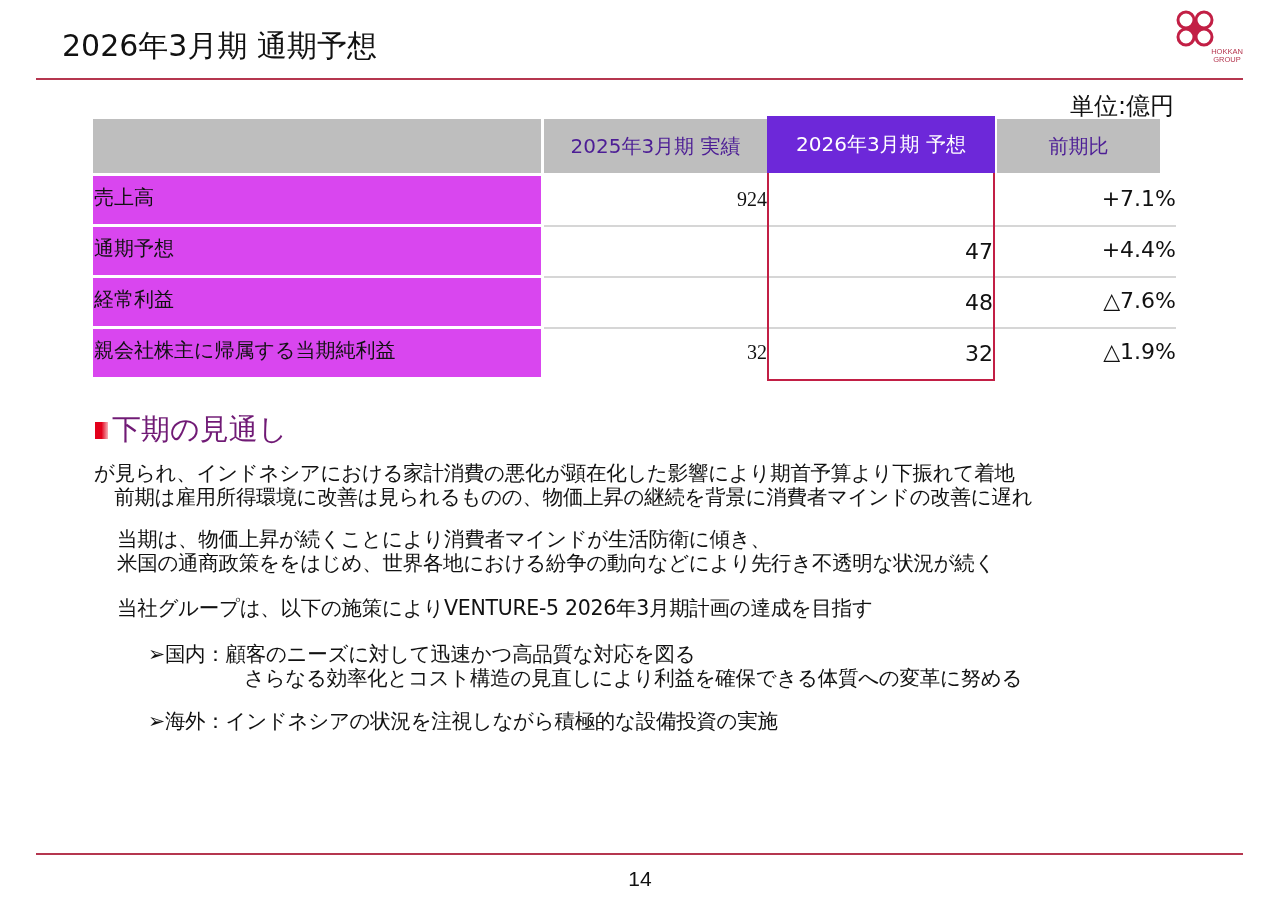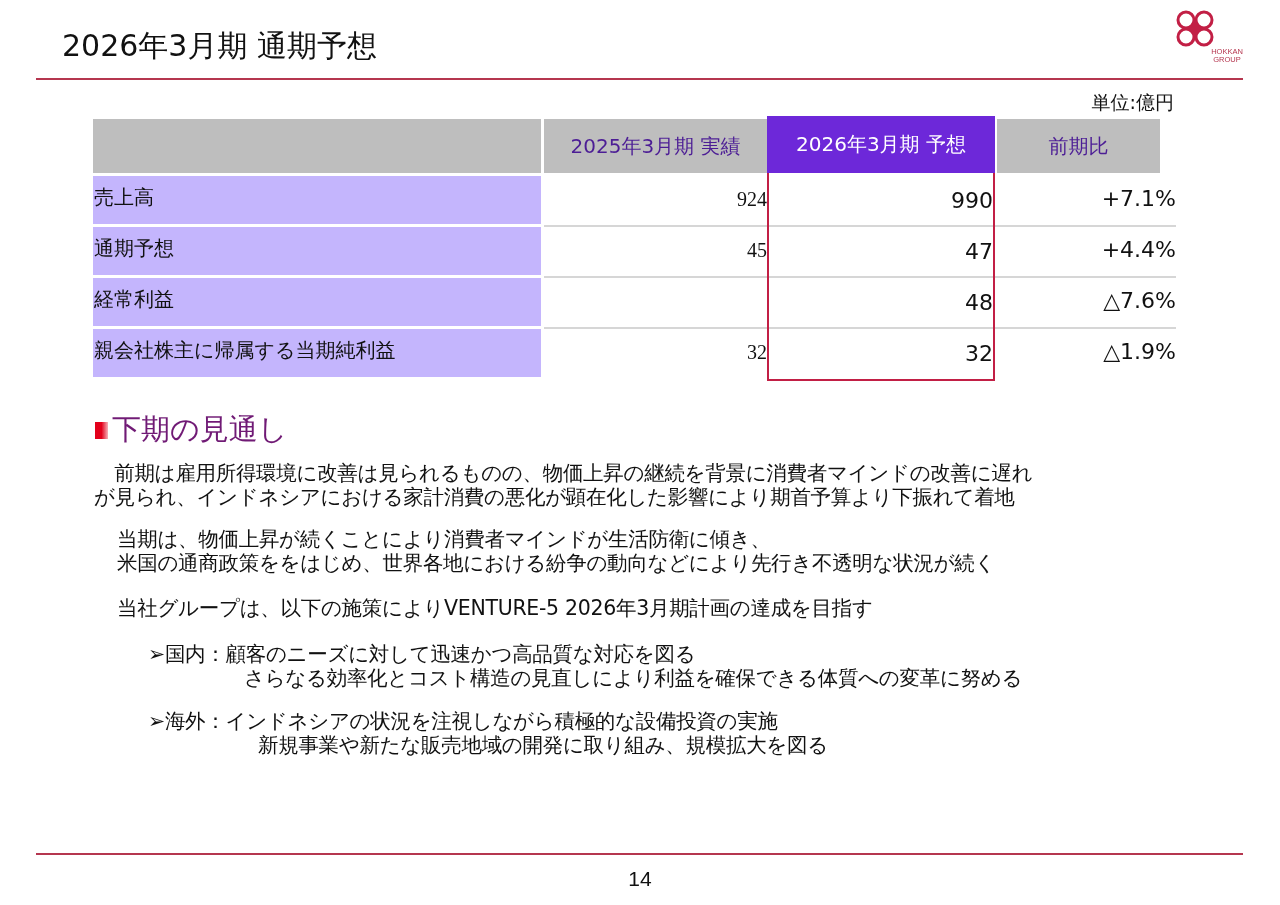--- a/index.html
+++ b/index.html
@@ -6,31 +6,31 @@
     html, body { width: 1280px; height: 905px; background: #ffffff; overflow: hidden; }
     body { position: relative; font-family: "DejaVu Sans", "Liberation Sans", sans-serif; color: #111; }
 
     .title { position: absolute; left: 62px; top: 26px; font-size: 30px; font-weight: normal; letter-spacing: 0px; color: #111; white-space: nowrap; }
     .rule-top { position: absolute; left: 36px; top: 78px; width: 1207px; height: 2px; background: #b5364f; }
     .rule-bottom { position: absolute; left: 36px; top: 853px; width: 1207px; height: 2px; background: #b5364f; }
 
     .logo { position: absolute; left: 1172px; top: 10px; width: 46px; height: 62px; }
     .logo-text { position: absolute; left: 0; top: 38px; width: 46px; text-align: center; font-family: "Liberation Sans", sans-serif; font-size: 7.5px; line-height: 8px; color: #b5364f; letter-spacing: 0; margin-left: 32px; }
 
-    .unit { position: absolute; right: 106px; top: 90px; font-size: 19px; color: #111; }
+    .unit { position: absolute; right: 106px; top: 90px; font-size: 24px; color: #111; }
 
     .tbl { position: absolute; left: 93px; top: 119px; }
     .hdr { position: absolute; top: 0; height: 54px; background: #bebebe; display: flex; align-items: center; justify-content: center; font-size: 20px; color: #4c1d95; white-space: nowrap; }
     .hdr.blank { left: 0; width: 448px; }
     .hdr.c1 { left: 451px; width: 223px; }
     .hdr.c2 { left: 674px; width: 228px; background: #6d28d9; color: #ffffff; top: -3px; height: 57px; }
     .hdr.c3 { left: 904px; width: 163px; }
 
     .row { position: absolute; left: 0; height: 48px; width: 1083px; }
-    .row .label { position: absolute; left: 0; top: 0; width: 448px; height: 48px; background: #c4b5fd; font-size: 20px; padding-left: 1px; display: flex; align-items: center; padding-bottom: 6px; white-space: nowrap; }
+    .row .label { position: absolute; left: 0; top: 0; width: 448px; height: 48px; background: #d946ef; font-size: 20px; padding-left: 1px; display: flex; align-items: center; padding-bottom: 6px; white-space: nowrap; }
     .row .v1 { position: absolute; left: 451px; top: 0; width: 223px; height: 48px; font-size: 20px; text-align: right; padding-top: 12px; padding-right: 0; font-family: Liberation Serif, serif; }
     .row .v2 { position: absolute; left: 676px; top: 0; width: 224px; height: 48px; font-size: 22px; text-align: right; padding-top: 12px; padding-right: 0; }
     .row .v3 { position: absolute; left: 904px; top: 0; width: 179px; height: 48px; font-size: 22px; text-align: right; padding-top: 10px; }
     .row-line { position: absolute; left: 451px; width: 632px; height: 2px; background: #d6d6d6; }
 
     .highlight-box { position: absolute; left: 674px; top: 54px; width: 228px; height: 208px; border: 2px solid #c21f45; border-top: none; pointer-events: none; }
 
     .section-head { position: absolute; left: 95px; top: 410px; font-size: 29px; color: #701a75; display: flex; align-items: center; white-space: nowrap; }
     .section-marker { width: 13px; height: 17px; margin-right: 4px; background: linear-gradient(90deg, #e3001b 0%, #e3001b 50%, #f6b0b8 100%); display: inline-block; }
 
@@ -72,28 +72,26 @@
 
 <div class="tbl">
   <div class="hdr blank"></div>
   <div class="hdr c1">2025年3月期 実績</div>
   <div class="hdr c2">2026年3月期 予想</div>
   <div class="hdr c3">前期比</div>
 
   <div class="row" style="top:57px;">
     <div class="label">売上高</div>
     <div class="v1">924</div>
-    <div class="v2">990</div>
     <div class="v3">+7.1%</div>
   </div>
   <div class="row-line" style="top:106px;"></div>
 
   <div class="row" style="top:108px;">
     <div class="label">通期予想</div>
-    <div class="v1">45</div>
     <div class="v2">47</div>
     <div class="v3">+4.4%</div>
   </div>
   <div class="row-line" style="top:157px;"></div>
 
   <div class="row" style="top:159px;">
     <div class="label">経常利益</div>
     <div class="v2">48</div>
     <div class="v3">△7.6%</div>
   </div>
@@ -108,22 +106,22 @@
 
   <div class="highlight-box"></div>
 </div>
 
 <div class="section-head">
   <span class="section-marker"></span>
   <span>下期の見通し</span>
 </div>
 
 <div class="para p1">
+  <div>が見られ、インドネシアにおける家計消費の悪化が顕在化した影響により期首予算より下振れて着地</div>
   <div>　前期は雇用所得環境に改善は見られるものの、物価上昇の継続を背景に消費者マインドの改善に遅れ</div>
-  <div>が見られ、インドネシアにおける家計消費の悪化が顕在化した影響により期首予算より下振れて着地</div>
 </div>
 
 <div class="para p2">
   <div>当期は、物価上昇が続くことにより消費者マインドが生活防衛に傾き、</div>
   <div>米国の通商政策ををはじめ、世界各地における紛争の動向などにより先行き不透明な状況が続く</div>
 </div>
 
 <div class="para p3">
   <div>当社グループは、以下の施策によりVENTURE-5 2026年3月期計画の達成を目指す</div>
 </div>
@@ -132,17 +130,16 @@
   <div>
     <span>➢</span><span>国内：</span><span>顧客のニーズに対して迅速かつ高品質な対応を図る</span>
   </div>
   <div class="indent-cont">さらなる効率化とコスト構造の見直しにより利益を確保できる体質への変革に努める</div>
 </div>
 
 <div class="para p5">
   <div>
     <span>➢</span><span>海外：</span><span>インドネシアの状況を注視しながら積極的な設備投資の実施</span>
   </div>
-  <div class="indent-cont2">新規事業や新たな販売地域の開発に取り組み、規模拡大を図る</div>
 </div>
 
 <div class="rule-bottom"></div>
 <div class="page-num">14</div>
 
 </body></html>

